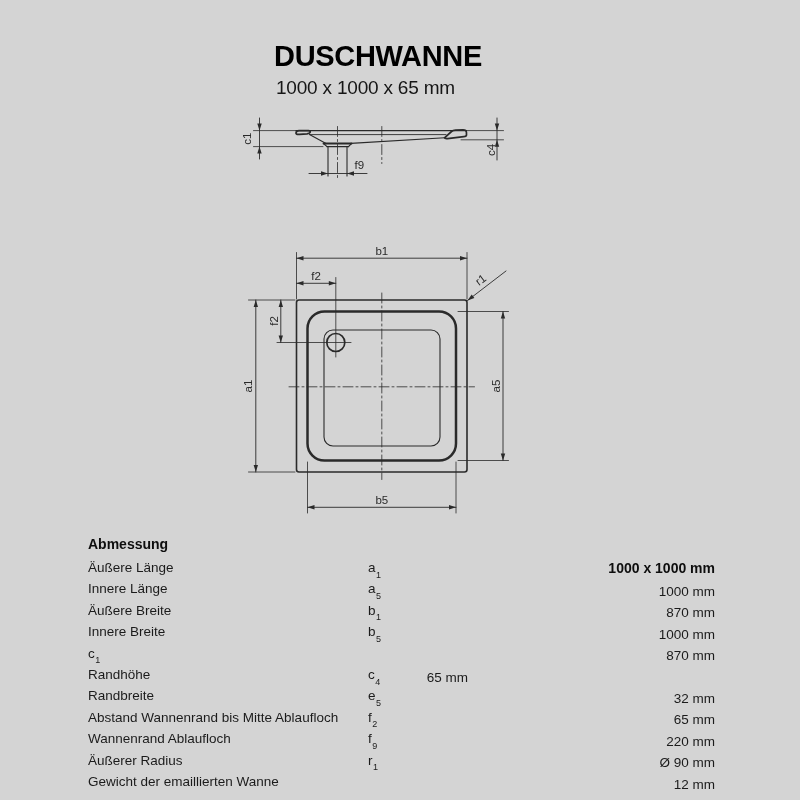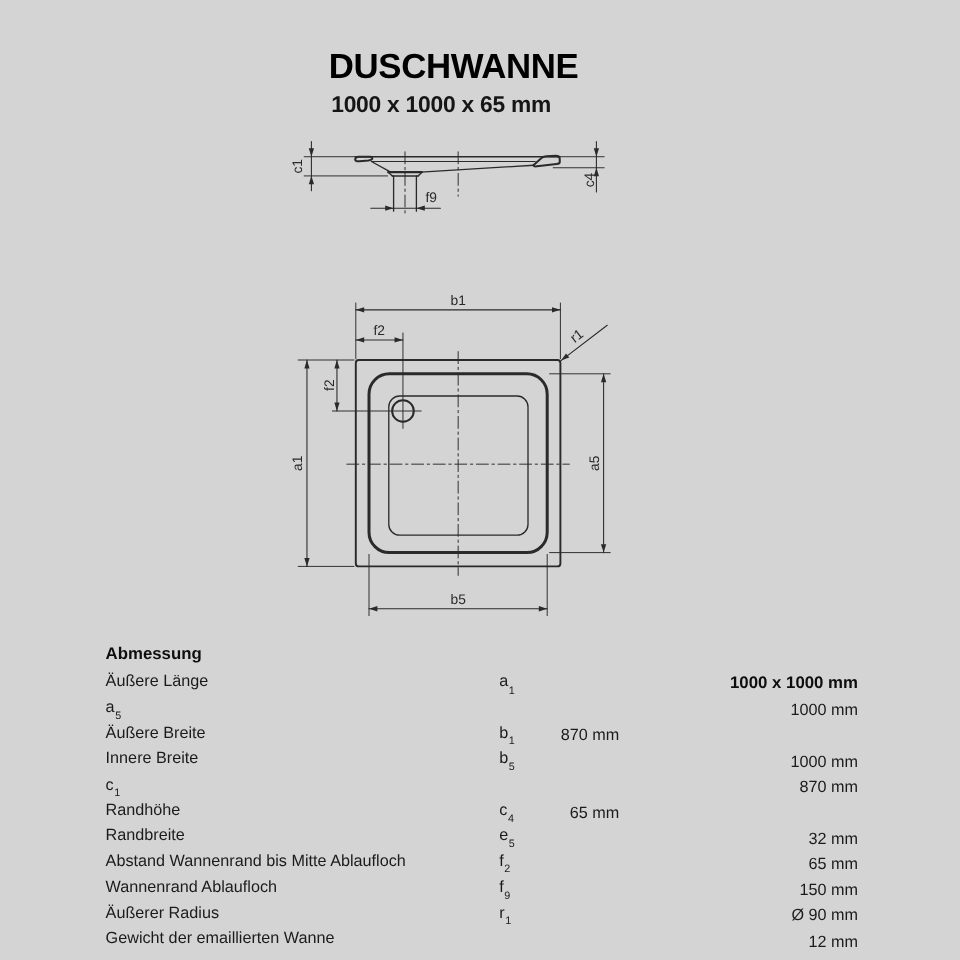--- a/index.html
+++ b/index.html
@@ -8,34 +8,34 @@
     background:#d4d4d4;
     font-family:"Liberation Sans", sans-serif;
     color:#1b1b1b;
   }
   .page-title{
     position:absolute;left:274px;top:40px;
     font-size:29px;font-weight:bold;letter-spacing:-0.3px;color:#000000;
   }
   .page-subtitle{
     position:absolute;left:276px;top:77px;
-    font-size:19px;font-weight:bold;letter-spacing:-0.2px;color:#161616;
+    font-size:19px;font-weight:normal;letter-spacing:-0.2px;color:#161616;
   }
   svg.drawing{position:absolute;left:0;top:0;}
   svg text{
     font-family:"Liberation Sans", sans-serif;
     font-size:11.5px;fill:#2a2a2a;
   }
   .dim-table{
     position:absolute;left:88px;top:533px;width:627px;
     font-size:13.5px;color:#1b1b1b;
   }
   .trow{
     display:grid;grid-template-columns:280px 100px 1fr;
-    line-height:21.4px;height:21.4px;white-space:nowrap;gap:48px;
+    line-height:21.4px;height:21.4px;white-space:nowrap;
   }
   .trow.thead{font-size:14px;font-weight:bold;height:24px;line-height:22px;color:#0e0e0e;}
   .c-val{text-align:right;margin-top:24px;}
   .c-sym sub{font-size:9px;position:relative;bottom:-2px;left:0.5px;}
 </style>
 </head>
 <body>
 
 <div class="page-title">DUSCHWANNE</div>
 <div class="page-subtitle">1000 x 1000 x 65 mm</div>
@@ -166,20 +166,21 @@
     <span class="c-val">1000 x 1000 mm</span>
   </div>
   <div>
   <div class="trow">
     <span class="c-label">Äußere Länge</span>
     <span class="c-sym">a<sub>1</sub></span>
     <span class="c-val">1000 mm</span>
   </div>
 
   <div class="trow">
+    <span class="c-label">Innere Länge</span>
     <span class="c-sym">a<sub>5</sub></span>
     <span class="c-val">870 mm</span>
   </div>
 
   <div class="trow">
     <span class="c-label">Äußere Breite</span>
     <span class="c-sym">b<sub>1</sub></span>
     <span class="c-val">1000 mm</span>
   </div>
 
@@ -202,21 +203,21 @@
 
   <div class="trow">
     <span class="c-label">Randbreite</span>
     <span class="c-sym">e<sub>5</sub></span>
     <span class="c-val">65 mm</span>
   </div>
 
   <div class="trow">
     <span class="c-label">Abstand Wannenrand bis Mitte Ablaufloch</span>
     <span class="c-sym">f<sub>2</sub></span>
-    <span class="c-val">150 mm</span>
+    <span class="c-val">220 mm</span>
   </div>
 
   <div class="trow">
     <span class="c-label">Wannenrand Ablaufloch</span>
     <span class="c-sym">f<sub>9</sub></span>
     <span class="c-val">Ø 90 mm</span>
   </div>
 
   <div class="trow">
     <span class="c-label">Äußerer Radius</span>

